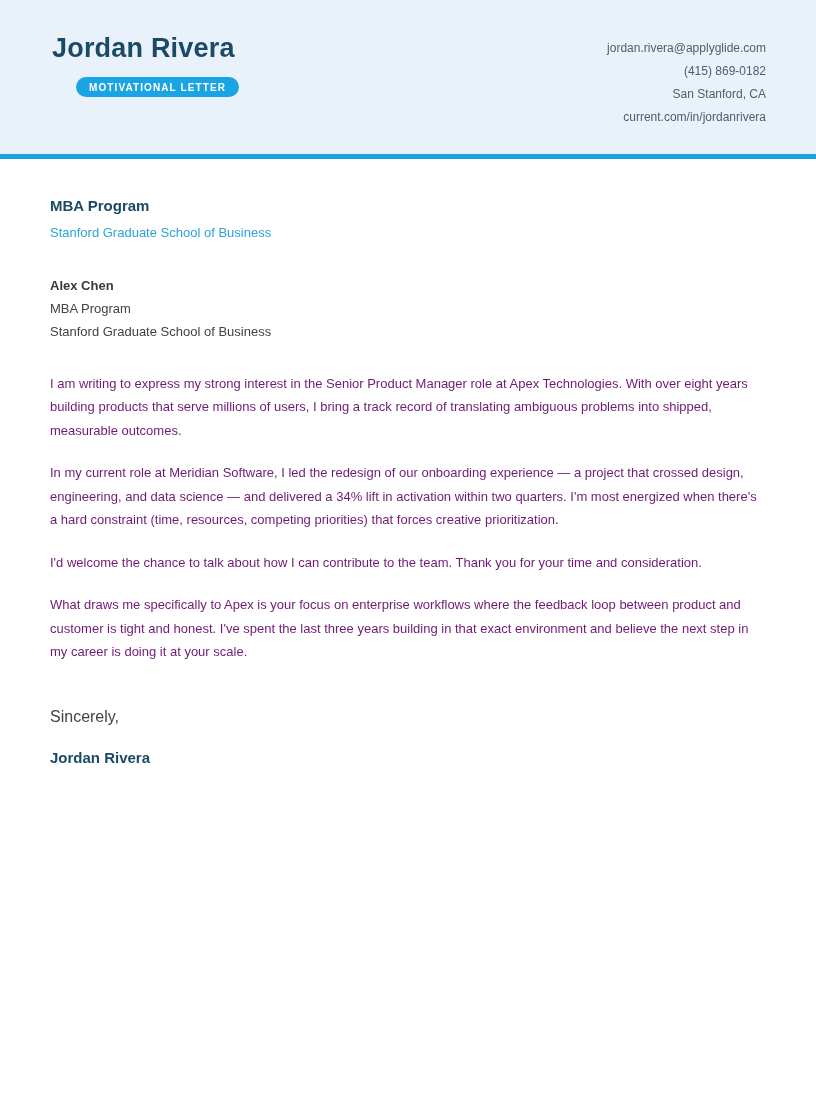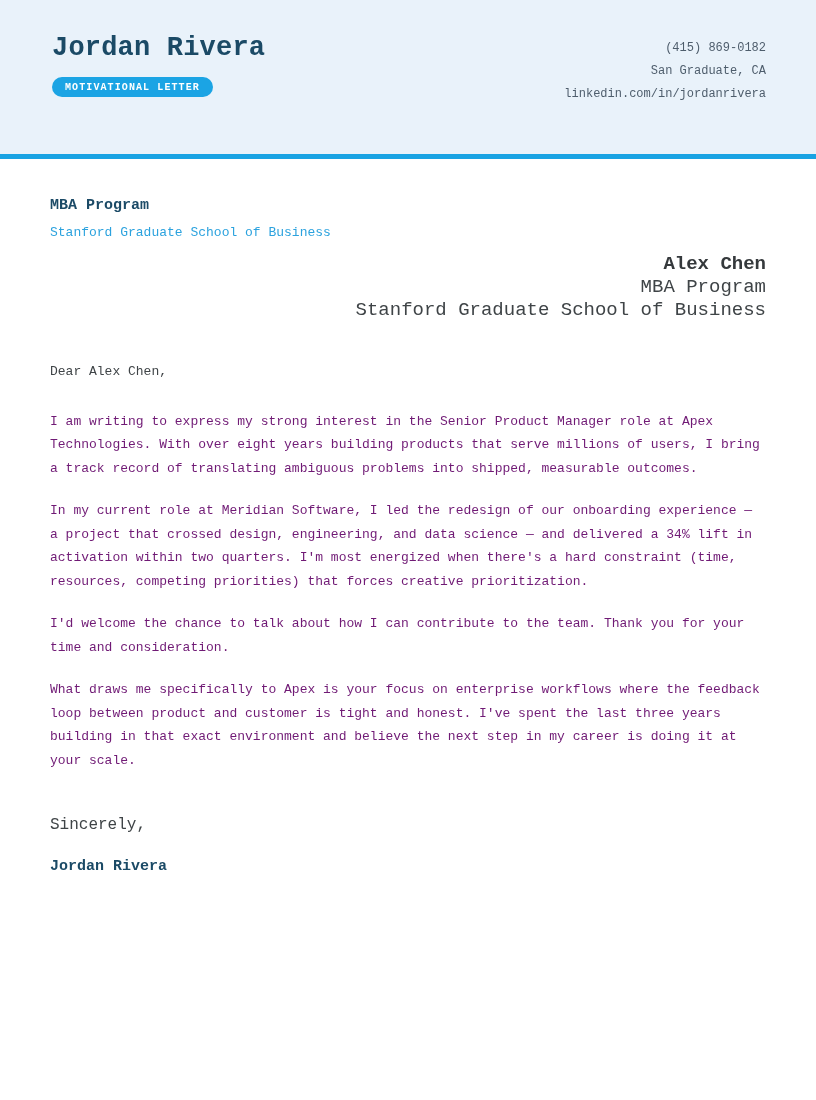--- a/index.html
+++ b/index.html
@@ -4,21 +4,21 @@
 <style>
   * { box-sizing: border-box; }
   html, body { margin: 0; padding: 0; }
   body {
     width: 816px;
     height: 1100px;
     background: #ffffff;
     font-family: "Liberation Sans", sans-serif;
     -webkit-font-smoothing: antialiased;
   }
-  .page { width: 816px; height: 1100px; background: #ffffff; overflow: hidden; font-family: Liberation Mono, monospace; }
+  .page { width: 816px; height: 1100px; background: #ffffff; overflow: hidden; }
 
   
   .header {
     background: #e9f2fa;
     border-bottom: 5px solid #19a3e3;
     height: 159px;
     padding: 33px 50px 0 52px;
     display: flex;
     justify-content: space-between;
     align-items: flex-start;
@@ -36,20 +36,21 @@
     display: inline-block;
     margin-top: 13px;
     background: #1ba4e4;
     color: #ffffff;
     font-size: 10px;
     font-weight: bold;
     letter-spacing: 1.1px;
     padding: 5px 13px 4px 13px;
     border-radius: 11px;
     text-transform: uppercase;
+    margin-left: 24px;
   }
   .contact-block {
     text-align: right;
     color: #4e5d6c;
     font-size: 12px;
     line-height: 23px;
     padding-top: 4px;
   }
 
   
@@ -66,21 +67,21 @@
   }
   .recipient-school-link {
     display: inline-block;
     margin-top: 9px;
     font-size: 13px;
     color: #2ba2de;
     text-decoration: none;
     cursor: pointer;
     line-height: 1.3;
   }
-  .recipient-contact { margin-top: 11px; font-size: 19px; color: #3f4447; line-height: 23px; text-align: right; }
+  .recipient-contact { margin-top: 32px; font-size: 13px; color: #3f4447; line-height: 23px; }
   .recipient-contact-name { font-weight: bold; color: #35393c; }
 
   .salutation { margin-top: 42px; font-size: 13px; color: #3f4447; line-height: 1.3; }
 
   .para {
     margin: 19px 0 0 0;
     font-size: 13px;
     color: #701a75;
     line-height: 23.5px;
   }
@@ -99,40 +100,40 @@
 <body>
 
 <div class="page">
 
   <header class="header">
     <div class="header-left">
       <h1 class="candidate-name">Jordan Rivera</h1>
       <span class="doc-badge">MOTIVATIONAL LETTER</span>
     </div>
     <div class="contact-block">
+      <div>jordan.rivera@applyglide.com</div>
       <div>(415) 869-0182</div>
-      <div>San Graduate, CA</div>
-      <div>linkedin.com/in/jordanrivera</div>
+      <div>San Stanford, CA</div>
+      <div>current.com/in/jordanrivera</div>
     </div>
   </header>
 
   <main class="main">
 
 
     <div class="recipient-block">
       <h2 class="recipient-program">MBA Program</h2>
       <a class="recipient-school-link">Stanford Graduate School of Business</a>
       <div class="recipient-contact">
         <div class="recipient-contact-name">Alex Chen</div>
         <div>MBA Program</div>
         <div>Stanford Graduate School of Business</div>
       </div>
     </div>
 
-    <div class="salutation">Dear Alex Chen,</div>
 
     <p class="para first">I am writing to express my strong interest in the Senior Product Manager role at Apex Technologies. With over eight years building products that serve millions of users, I bring a track record of translating ambiguous problems into shipped, measurable outcomes.</p>
     <p class="para">In my current role at Meridian Software, I led the redesign of our onboarding experience — a project that crossed design, engineering, and data science — and delivered a 34% lift in activation within two quarters. I'm most energized when there's a hard constraint (time, resources, competing priorities) that forces creative prioritization.</p>
     <p class="para">I'd welcome the chance to talk about how I can contribute to the team. Thank you for your time and consideration.</p>
     <p class="para">What draws me specifically to Apex is your focus on enterprise workflows where the feedback loop between product and customer is tight and honest. I've spent the last three years building in that exact environment and believe the next step in my career is doing it at your scale.</p>
 
     <div class="closing">Sincerely,</div>
 
     <div class="signature">Jordan Rivera</div>
 

